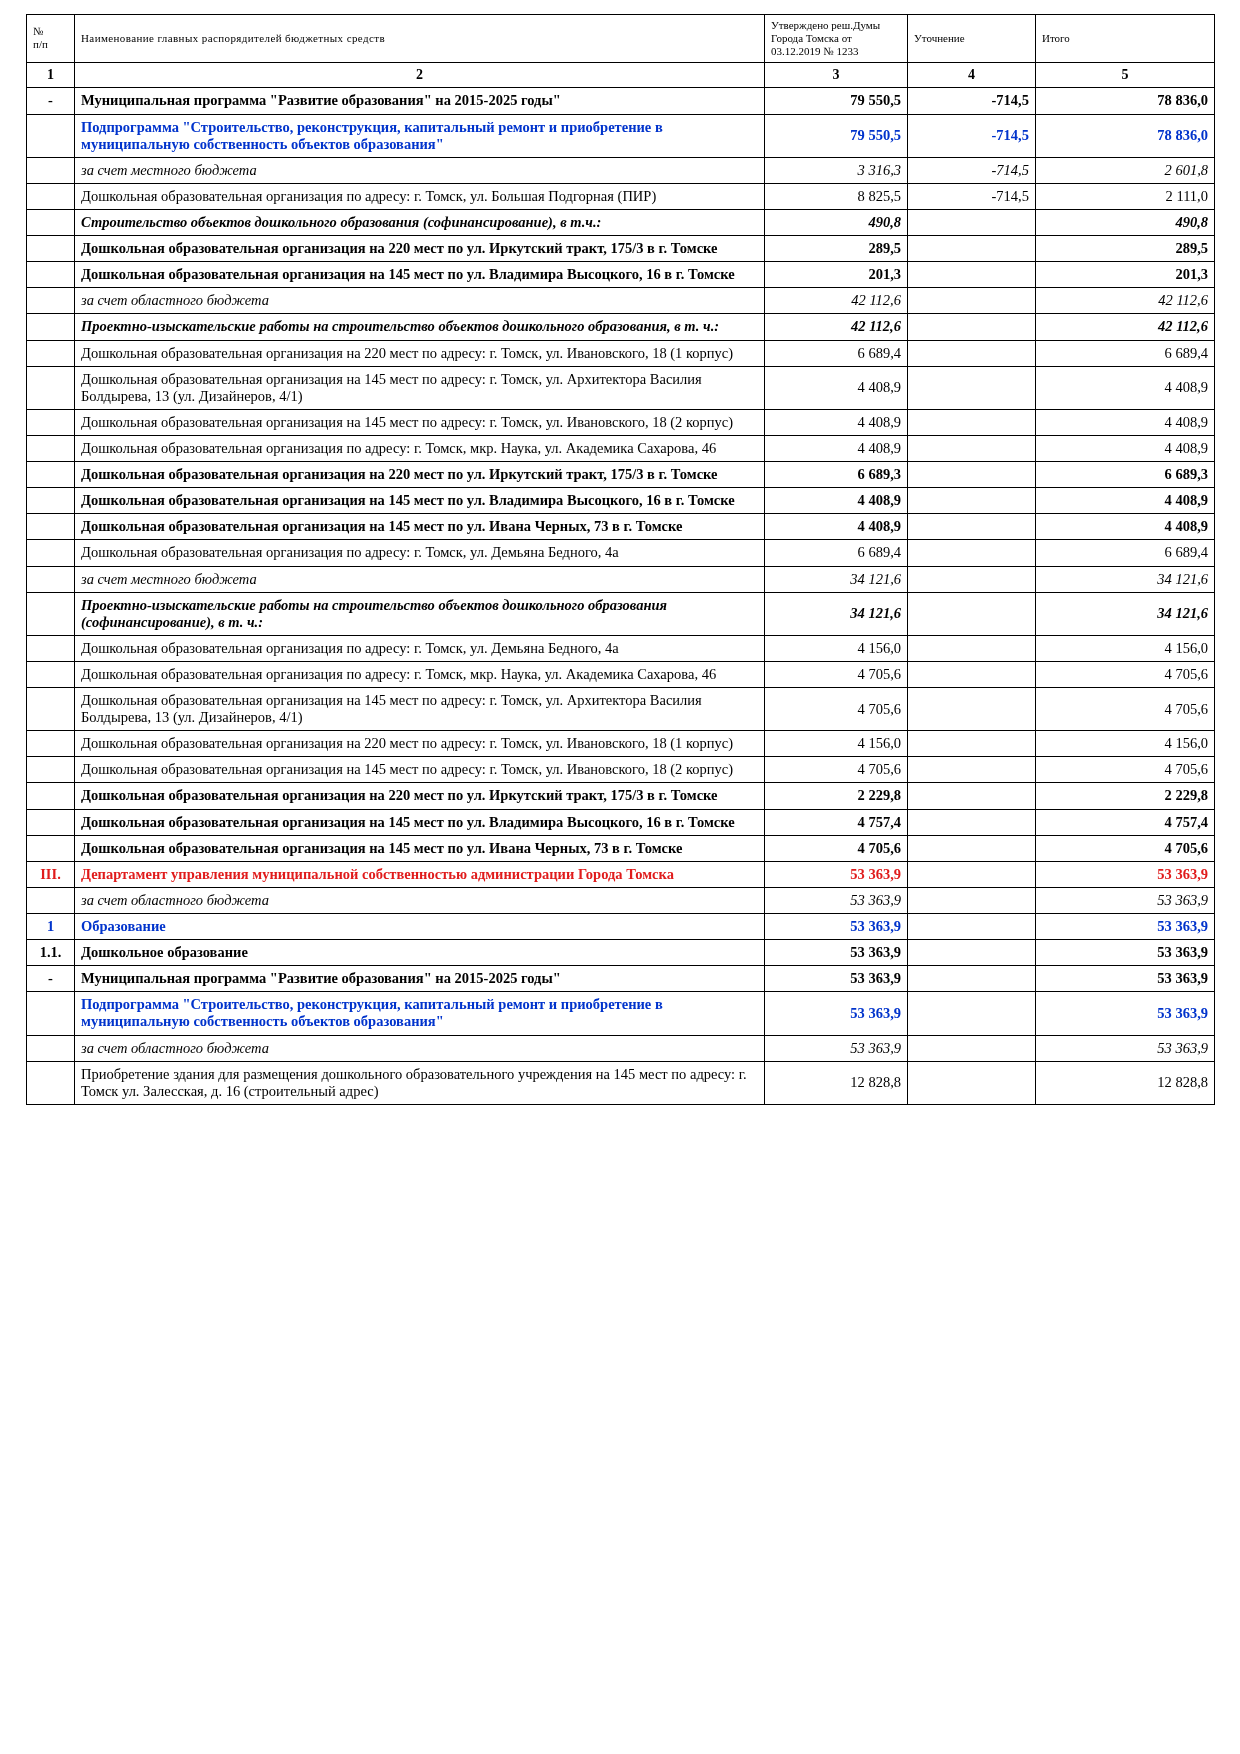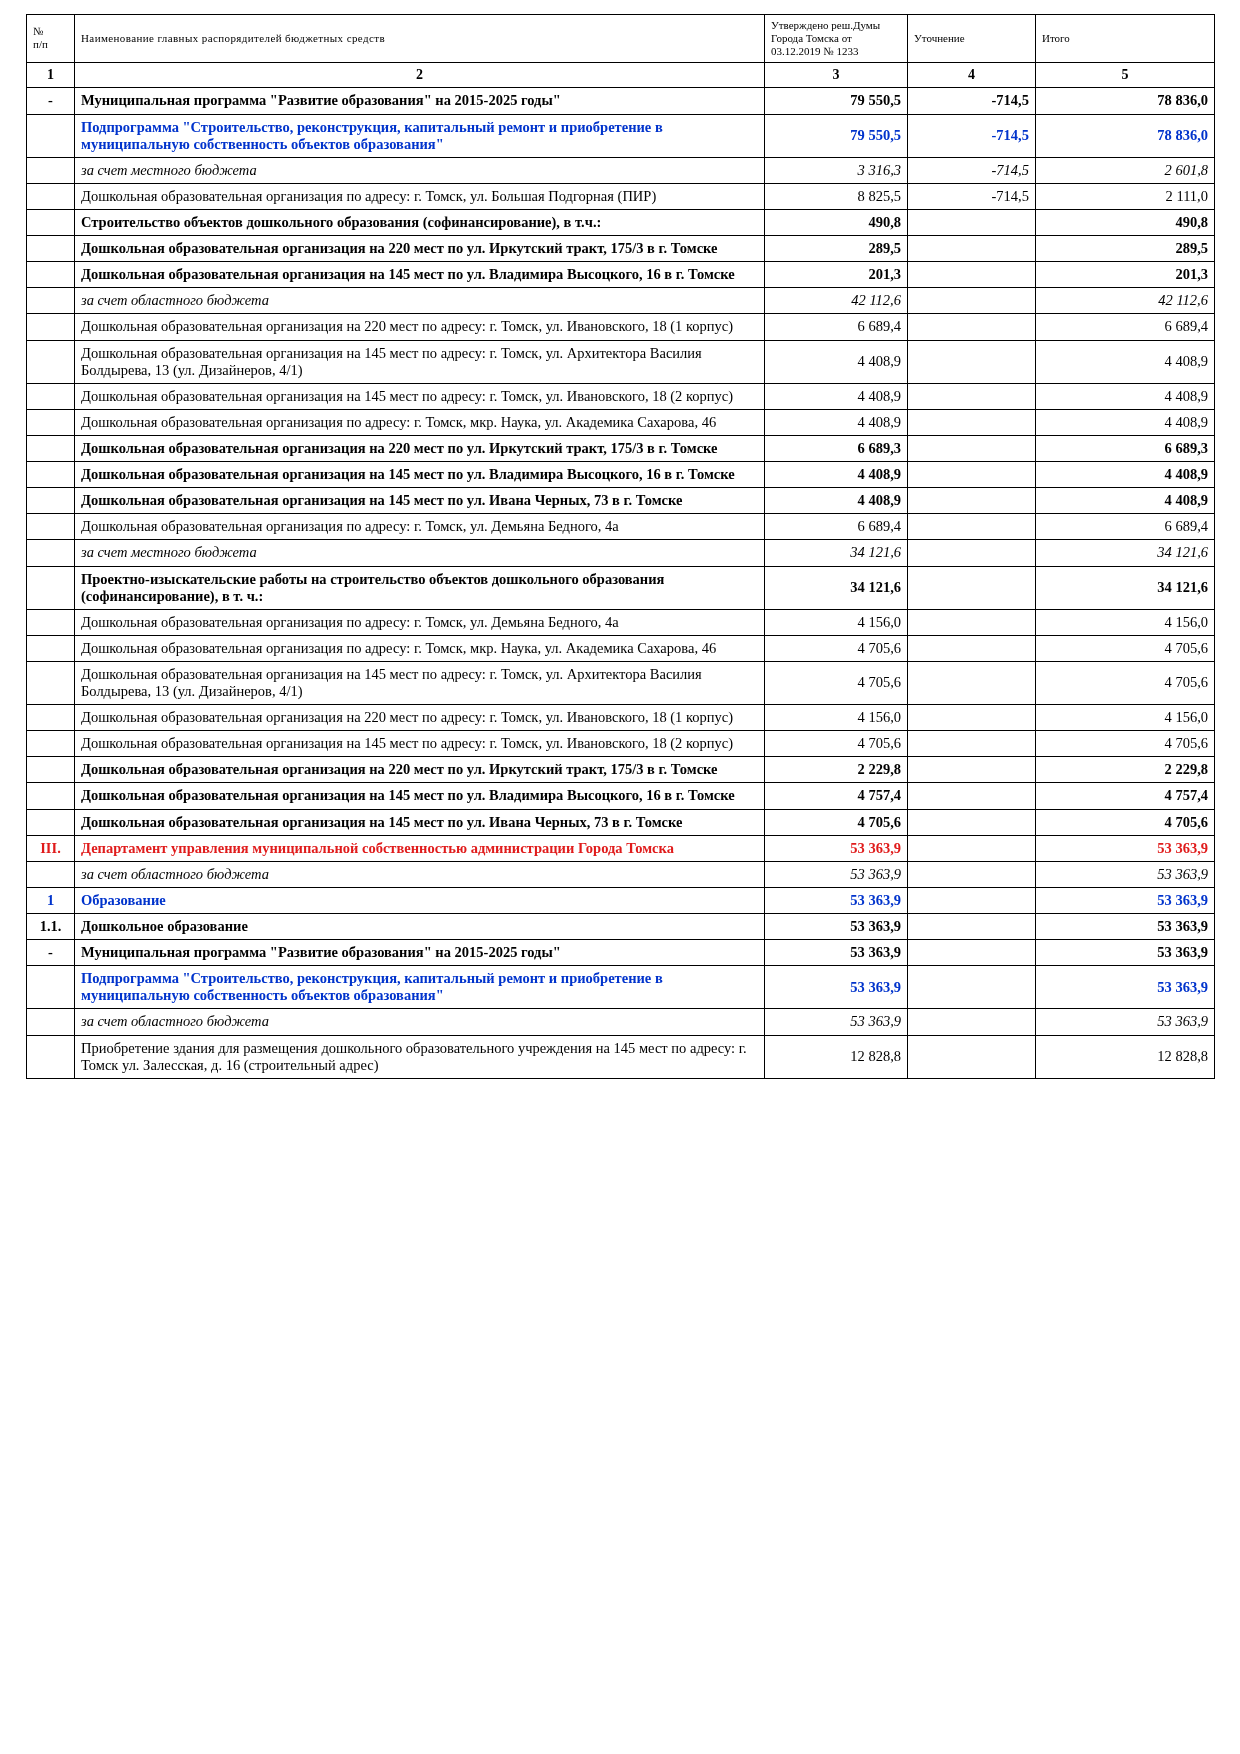--- a/index.html
+++ b/index.html
@@ -50,21 +50,21 @@
     padding: 1px 4px;
     font-size: 14px;
   }
 
   td.idx { text-align: center; }
   td.name { text-align: left; }
   td.num  { text-align: right; padding-right: 10px; }
 
   .b    { font-weight: bold; }
   .i    { font-style: italic; }
-  .bi   { font-weight: bold; }
+  .bi   { font-weight: bold; font-style: italic; }
   .blue { color: #0033cc; }
   .red  { color: #e01b1b; margin-top: 16px; }
 
   .tall td { padding-top: 8px; padding-bottom: 8px; }
   .mid td  { padding-top: 6px; padding-bottom: 6px; }
 </style>
 </head>
 <body>
 
 <div class="page">
@@ -146,20 +146,27 @@
           <td class="num b">201,3</td>
         </tr>
         <tr>
           <td class="idx i"></td>
           <td class="name i">за счет областного бюджета</td>
           <td class="num i">42 112,6</td>
           <td class="num i"></td>
           <td class="num i">42 112,6</td>
         </tr>
         <tr class="mid">
+          <td class="idx bi"></td>
+          <td class="name bi">Проектно-изыскательские работы на строительство объектов дошкольного образования, в т. ч.:</td>
+          <td class="num bi">42 112,6</td>
+          <td class="num bi"></td>
+          <td class="num bi">42 112,6</td>
+        </tr>
+        <tr class="mid">
           <td class="idx "></td>
           <td class="name ">Дошкольная образовательная организация на 220 мест по адресу: г. Томск, ул. Ивановского, 18 (1 корпус)</td>
           <td class="num ">6 689,4</td>
           <td class="num "></td>
           <td class="num ">6 689,4</td>
         </tr>
         <tr class="mid">
           <td class="idx "></td>
           <td class="name ">Дошкольная образовательная организация на 145 мест по адресу: г. Томск, ул. Архитектора Василия Болдырева, 13 (ул. Дизайнеров, 4/1)</td>
           <td class="num ">4 408,9</td>

